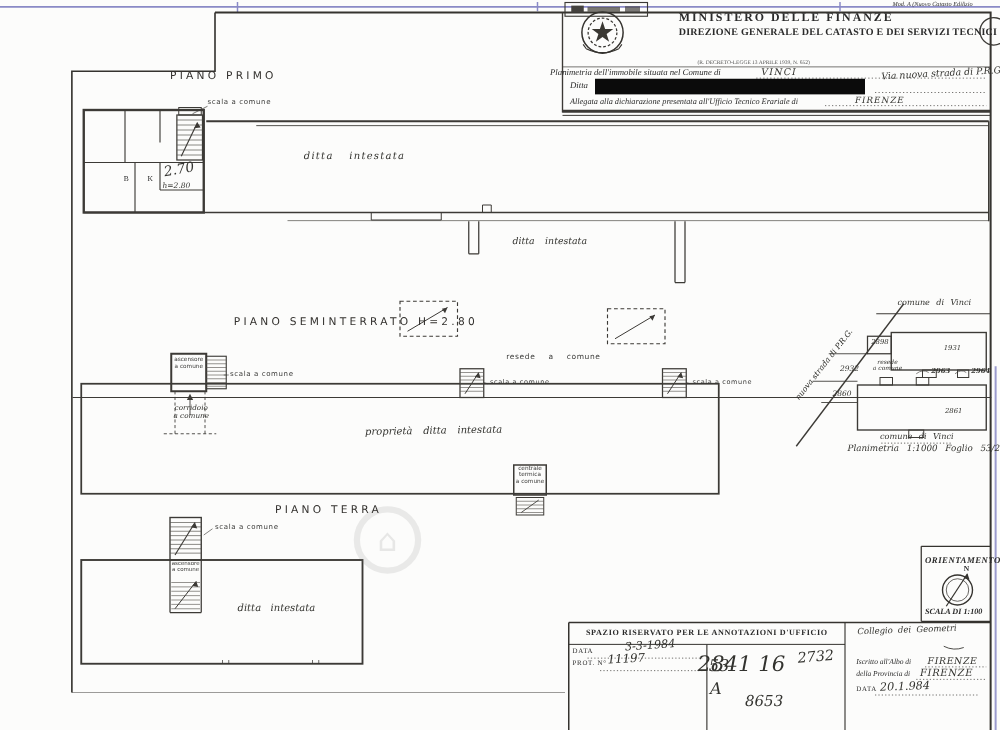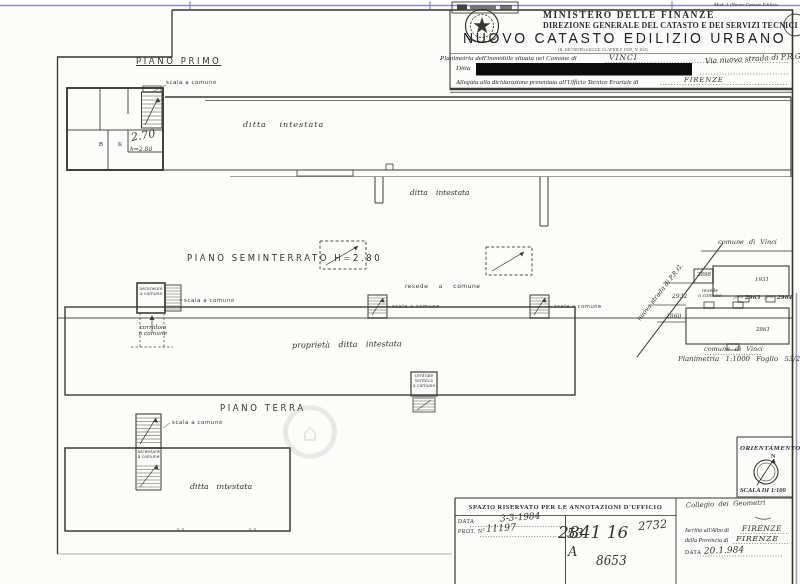--- a/index.html
+++ b/index.html
@@ -168,31 +168,30 @@
       <path d="M740,533.5 H789 M733,543.5 H789 M700,556 H782" stroke-width="0.55" stroke-dasharray="1,1.7"></path>
       <path d="M755,517 q8,4 16,1" stroke-width="0.7"></path>
     </g>
   </svg>
 
   <div class="wm-circle" style="left:283px;top:405px;">⌂</div>
 
   <div class="t printS" style="left:714px;top:2px;font-size:5px;font-style:italic;">Mod. A (Nuovo Catasto Edilizio</div>
   <div class="t printS" style="left:543px;top:9.5px;font-size:9.5px;font-weight:bold;letter-spacing:1.6px;">MINISTERO DELLE FINANZE</div>
   <div class="t printS" style="left:543px;top:21.5px;font-size:8px;font-weight:bold;letter-spacing:0.2px;">DIREZIONE GENERALE DEL CATASTO E DEI SERVIZI TECNICI ERARIALI</div>
-  <div class="t" style="left:463px;top:30.5px;font-size:14px;letter-spacing:2.7px;font-family:'Liberation Sans',sans-serif;color:#222;">NUOVO CATASTO EDILIZIO URBANO</div>
   <div class="t printS" style="left:558px;top:48px;font-size:4.4px;color:#555;">(R. DECRETO-LEGGE 13 APRILE 1939, N. 652)</div>
 
   <div class="t printS" style="left:440px;top:55px;font-size:7px;font-style:italic;">Planimetria dell'immobile situata nel Comune di</div>
   <div class="t script" style="left:609px;top:54px;font-size:7.5px;letter-spacing:1px;">VINCI</div>
   <div class="t script" style="left:705px;top:55px;font-size:7.5px;transform:rotate(-3deg);">Via nuova strada di P.R.G.</div>
   <div class="t printS" style="left:456px;top:65px;font-size:7px;font-style:italic;">Ditta</div>
   <div class="t printS" style="left:456px;top:77.5px;font-size:6.6px;font-style:italic;">Allegata alla dichiarazione presentata all'Ufficio Tecnico Erariale di</div>
   <div class="t script" style="left:684px;top:76.5px;font-size:7px;letter-spacing:0.8px;">FIRENZE</div>
 
-  <div class="t plan" style="left:136px;top:57px;text-decoration:underline;">PIANO PRIMO</div>
+  <div class="t plan" style="left:136px;top:57px;">PIANO PRIMO</div>
   <div class="t lab" style="left:166px;top:79px;">scala a comune</div>
   <div class="t printS" style="left:99px;top:141px;font-size:6px;">B</div>
   <div class="t printS" style="left:118px;top:141px;font-size:6px;">K</div>
   <div class="t script" style="left:131px;top:130px;font-size:11px;transform:rotate(-10deg);">2.70</div>
   <div class="t script" style="left:130px;top:146px;font-size:6px;">h=2.80</div>
   <div class="t script" style="left:243px;top:121px;font-size:8px;word-spacing:9px;letter-spacing:1px;">ditta intestata</div>
   <div class="t script" style="left:410px;top:189px;font-size:7.5px;word-spacing:6px;">ditta intestata</div>
 
   <div class="t plan" style="left:187px;top:254px;">PIANO SEMINTERRATO H=2.80</div>
   <div class="t lab pre" style="left:138px;top:287px;width:26px;font-size:4.6px;letter-spacing:0;">ascensore

